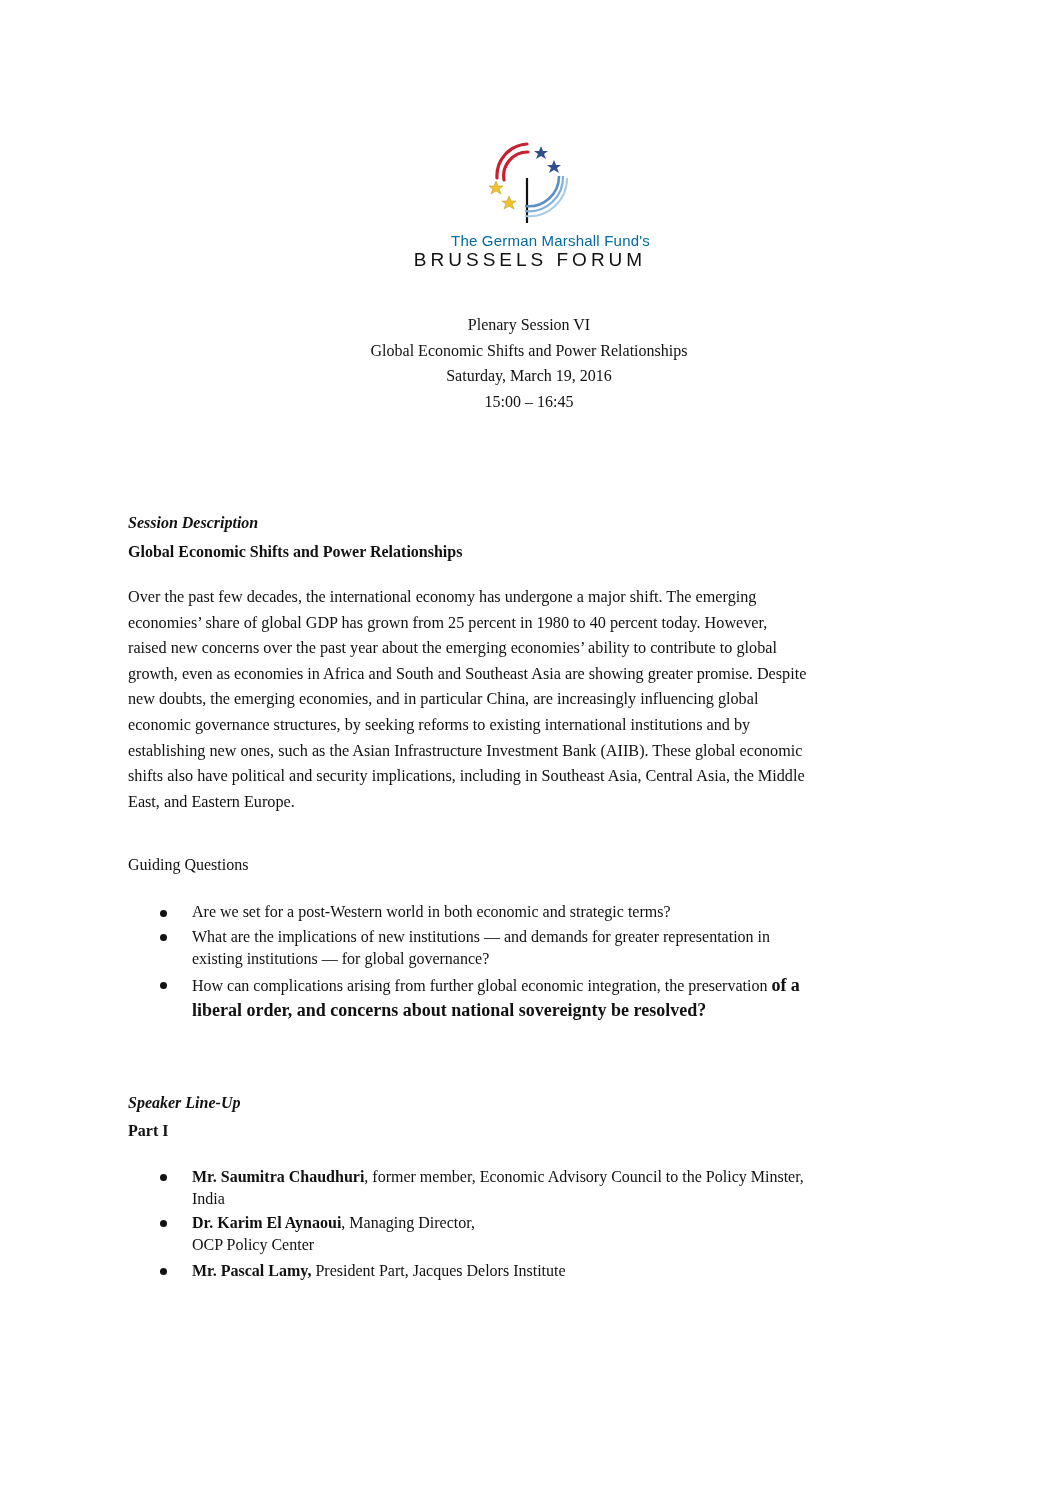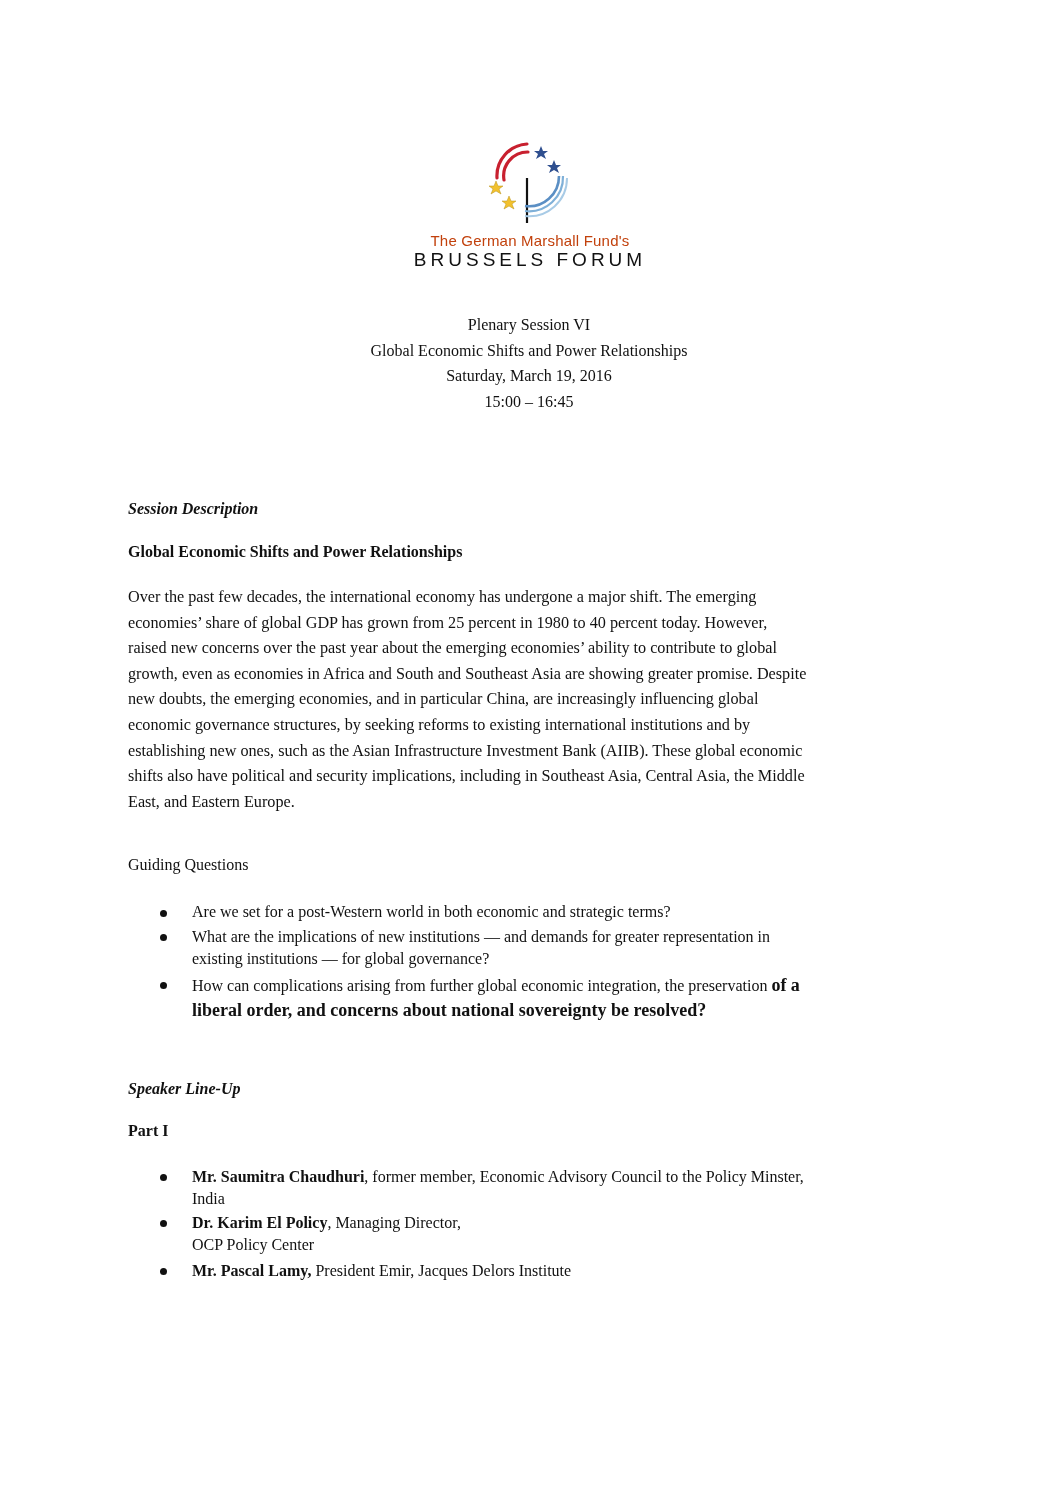--- a/index.html
+++ b/index.html
@@ -7,40 +7,40 @@
       width: 1058px; height: 1497px; position: relative; overflow: hidden;
       font-family: "DejaVu Serif", "Liberation Serif", serif;
       color: #111111;
     }
     .page { position: absolute; left: 0; top: 0; width: 1058px; height: 1497px; }
 
     
     .logo { position: absolute; left: 410px; top: 138px; width: 240px; height: 140px; }
     .logo svg { position: absolute; left: 75px; top: 0; width: 90px; height: 90px; }
     .logo-sub {
-      position: absolute; left: 0; top: 94px; width: 240px; text-align: center;
-      font-family: "Liberation Sans", sans-serif; font-size: 15px; color: #c2410c;
+      position: absolute; left: 0; top: 94px; width: 240px; text-align: right;
+      font-family: "Liberation Sans", sans-serif; font-size: 15px; color: #0369a1;
       letter-spacing: 0.2px; white-space: nowrap;
     }
     .logo-main {
       position: absolute; left: 0; top: 111px; width: 240px; text-align: center;
       font-family: "Liberation Sans", sans-serif; font-size: 19px; color: #111;
       letter-spacing: 4px; white-space: nowrap;
     }
 
     
     .header-block {
       position: absolute; left: 0; top: 312px; width: 1058px; text-align: center;
       font-family: "Liberation Serif", serif; font-size: 16px; line-height: 25.5px;
     }
     .header-block div { white-space: nowrap; }
 
     .section-heading {
       position: absolute; left: 128px; font-family: "Liberation Serif", serif;
-      font-size: 16px; font-weight: bold; font-style: italic; white-space: nowrap;
+      font-size: 16px; font-weight: bold; font-style: italic; white-space: nowrap; margin-top: 14px;
     }
     .sub-heading {
       position: absolute; left: 128px; font-family: "Liberation Serif", serif;
       font-size: 16px; font-weight: bold; white-space: nowrap;
     }
 
     .para {
       position: absolute; left: 128px; top: 585px; width: 800px;
       font-family: "Liberation Serif", serif; font-size: 16.2px; line-height: 25.6px;
     }
@@ -133,22 +133,22 @@
   <div class="sub-heading" style="top:1122px;">Part I</div>
 
   <div class="bullets" style="top:0;">
     <div class="bullet-item">
       <span class="bullet-dot" style="top:1174px;"></span>
       <span class="bullet-line" style="top:1166px;"><span class="bold-name">Mr. Saumitra Chaudhuri</span><span>, former member, Economic Advisory Council to the Policy Minster,</span></span>
       <span class="bullet-line" style="top:1188px;">India</span>
     </div>
     <div class="bullet-item">
       <span class="bullet-dot" style="top:1220px;"></span>
-      <span class="bullet-line" style="top:1212px;"><span class="bold-name">Dr. Karim El Policy</span><span>, Managing Director,</span></span>
+      <span class="bullet-line" style="top:1212px;"><span class="bold-name">Dr. Karim El Aynaoui</span><span>, Managing Director,</span></span>
       <span class="bullet-line" style="top:1234px;">OCP Policy Center</span>
     </div>
     <div class="bullet-item">
       <span class="bullet-dot" style="top:1268px;"></span>
-      <span class="bullet-line" style="top:1260px;"><span class="bold-name">Mr. Pascal Lamy,</span><span> President Emir, Jacques Delors Institute</span></span>
+      <span class="bullet-line" style="top:1260px;"><span class="bold-name">Mr. Pascal Lamy,</span><span> President Part, Jacques Delors Institute</span></span>
     </div>
   </div>
 
 </div>
 
 </body></html>

